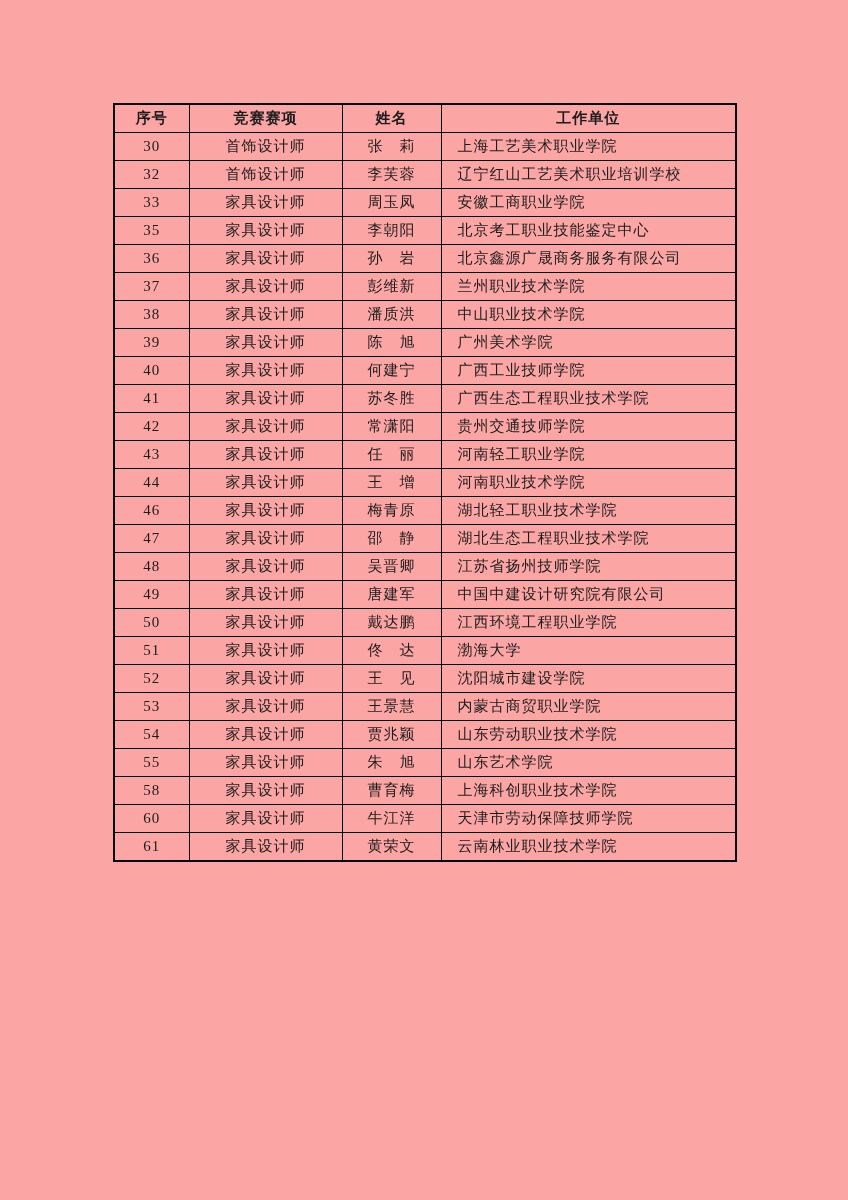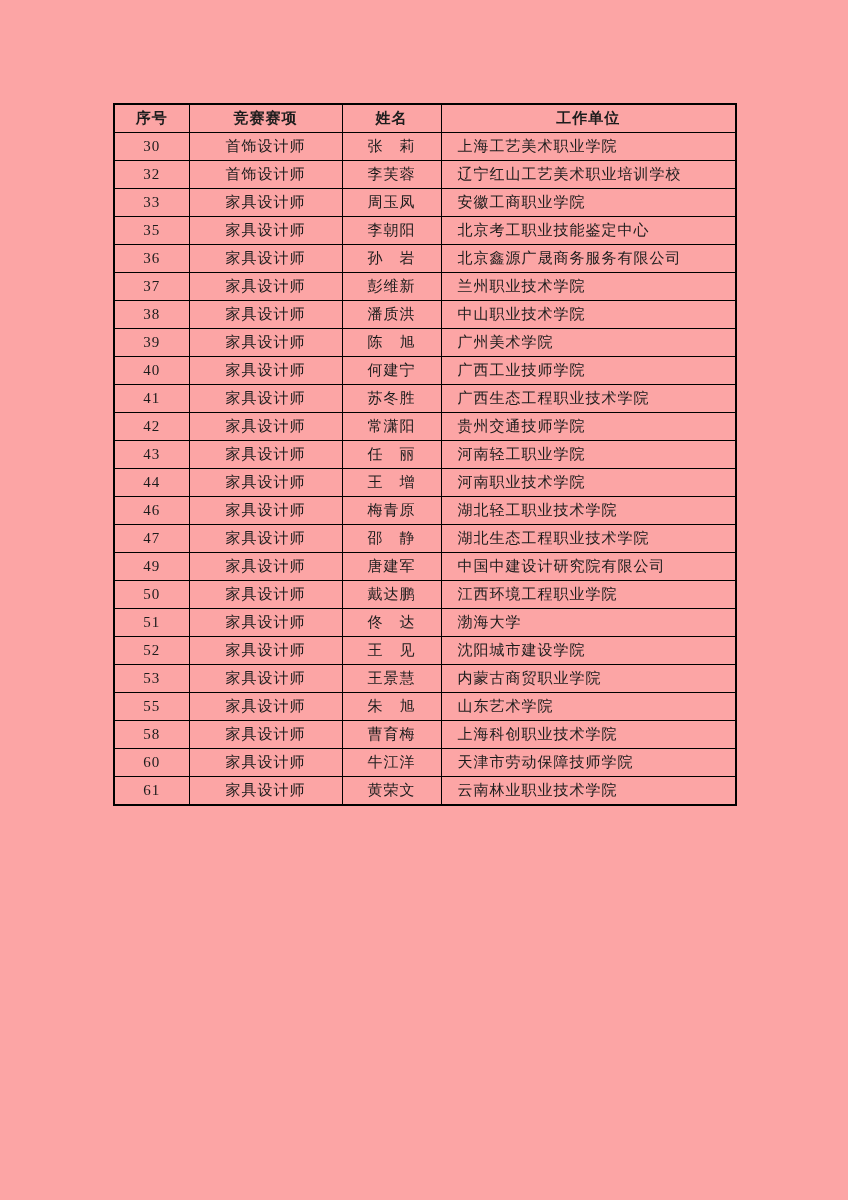--- a/index.html
+++ b/index.html
@@ -160,20 +160,26 @@
           <td class="c2">梅青原</td>
           <td class="c3">湖北轻工职业技术学院</td>
         </tr>
         <tr>
           <td class="c0">47</td>
           <td class="c1">家具设计师</td>
           <td class="c2">邵　静</td>
           <td class="c3">湖北生态工程职业技术学院</td>
         </tr>
         <tr>
+          <td class="c0">48</td>
+          <td class="c1">家具设计师</td>
+          <td class="c2">吴晋卿</td>
+          <td class="c3">江苏省扬州技师学院</td>
+        </tr>
+        <tr>
           <td class="c0">49</td>
           <td class="c1">家具设计师</td>
           <td class="c2">唐建军</td>
           <td class="c3">中国中建设计研究院有限公司</td>
         </tr>
         <tr>
           <td class="c0">50</td>
           <td class="c1">家具设计师</td>
           <td class="c2">戴达鹏</td>
           <td class="c3">江西环境工程职业学院</td>
@@ -188,20 +194,26 @@
           <td class="c0">52</td>
           <td class="c1">家具设计师</td>
           <td class="c2">王　见</td>
           <td class="c3">沈阳城市建设学院</td>
         </tr>
         <tr>
           <td class="c0">53</td>
           <td class="c1">家具设计师</td>
           <td class="c2">王景慧</td>
           <td class="c3">内蒙古商贸职业学院</td>
+        </tr>
+        <tr>
+          <td class="c0">54</td>
+          <td class="c1">家具设计师</td>
+          <td class="c2">贾兆颖</td>
+          <td class="c3">山东劳动职业技术学院</td>
         </tr>
         <tr>
           <td class="c0">55</td>
           <td class="c1">家具设计师</td>
           <td class="c2">朱　旭</td>
           <td class="c3">山东艺术学院</td>
         </tr>
         <tr>
           <td class="c0">58</td>
           <td class="c1">家具设计师</td>

